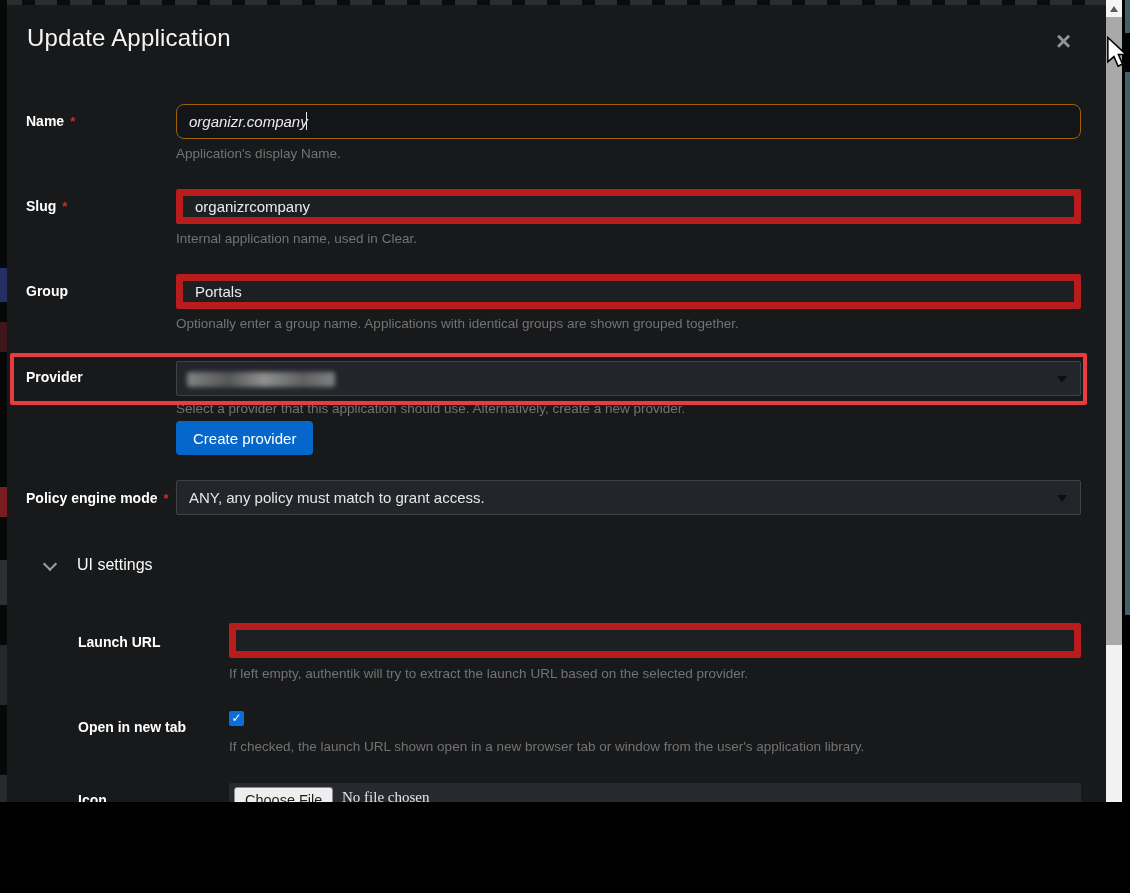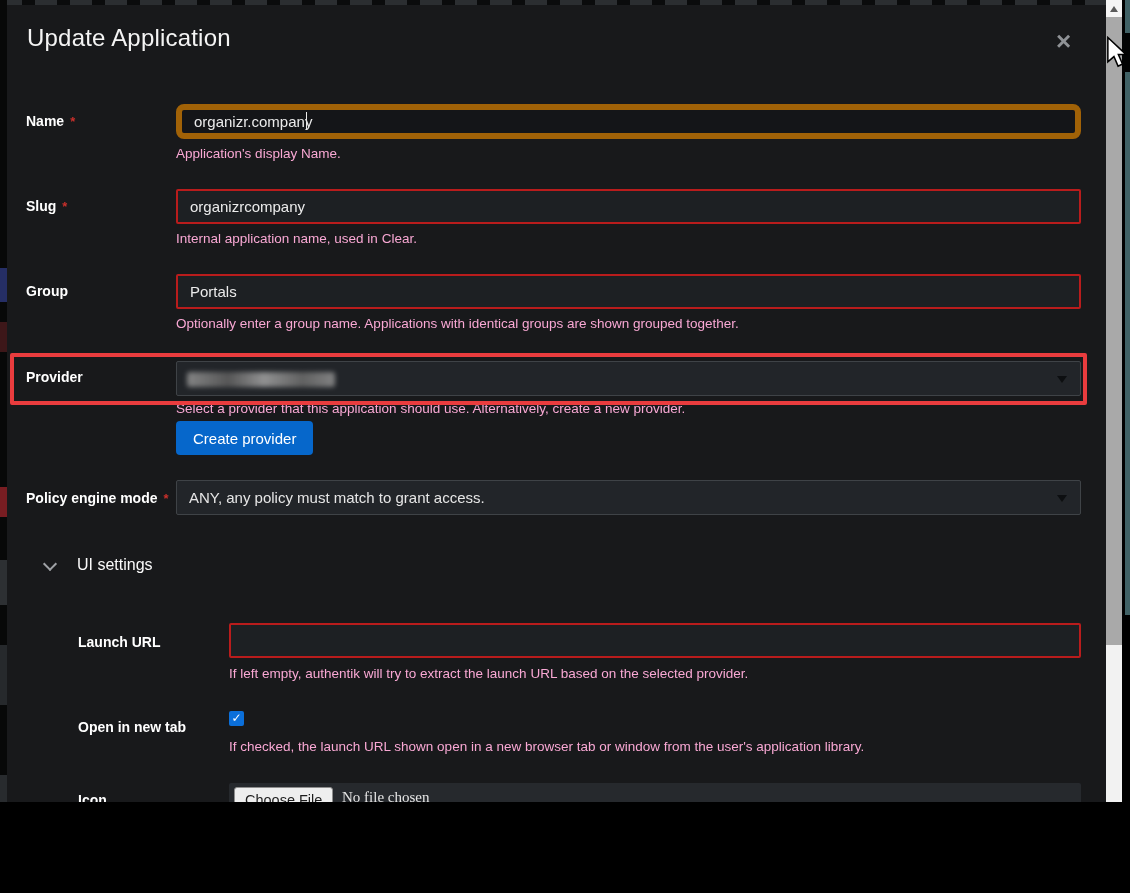--- a/index.html
+++ b/index.html
@@ -14,25 +14,25 @@
   .frag { position:absolute; left:0; width:7px; opacity:.85; }
 
   
   .modal { position:absolute; left:7px; top:5px; width:1099px; height:879px; background:#18191b; }
 
   .modal-title { position:absolute; left:27px; top:24px; font-size:24px; font-weight:500; color:#f4f4f4; letter-spacing:.2px; }
   .close-x { position:absolute; left:1056px; top:28px; font-size:26px; font-weight:700; color:#8f9296; cursor:default; line-height:1; }
 
   .flabel { position:absolute; font-size:14px; font-weight:700; color:#fff; }
   .req { color:#c9302b; font-weight:700; margin-left:6px; font-size:13px; }
-  .help { position:absolute; font-size:13.5px; color:#f9a8d4; }
+  .help { position:absolute; font-size:13.5px; color:#737373; }
 
-  .tinput { position:absolute; height:35px; background:#1d2023; border:2px solid #b91c1c; border-radius:2px;
+  .tinput { position:absolute; height:35px; background:#1d2023; border:7px solid #b91c1c; border-radius:2px;
     color:#ebebeb; font-size:15px; padding:0 12px; font-family:"Liberation Sans","DejaVu Sans",sans-serif; outline:none; }
-  .tinput.focused { background:#141518; border:6px solid #a16207; border-radius:8px; }
+  .tinput.focused { background:#141518; border:1px solid #a16207; border-radius:8px;font-style:italic; }
   .caret-bar { position:absolute; width:1px; height:18px; background:#e9e9e9; }
 
   .select { position:absolute; height:35px; background:#222529; border:1px solid #3f4347; border-radius:2px;
     color:#e6e6e6; font-size:15px; line-height:33px; padding:0 34px 0 12px; }
   .select-caret { position:absolute; right:13px; top:14px; width:0; height:0;
     border-left:5px solid transparent; border-right:5px solid transparent; border-top:7px solid #0d0f11; }
   .redacted-blob { position:absolute; left:10px; top:10px; width:148px; height:15px; border-radius:3px;
     background:linear-gradient(90deg,#8f8f8f,#5c5c5c 28%,#9d9d9d 52%,#686868 78%,#8c8c8c); filter:blur(2.4px); opacity:.9; }
 
   .annotation-box { position:absolute; left:10px; top:353px; width:1077px; height:52px;

